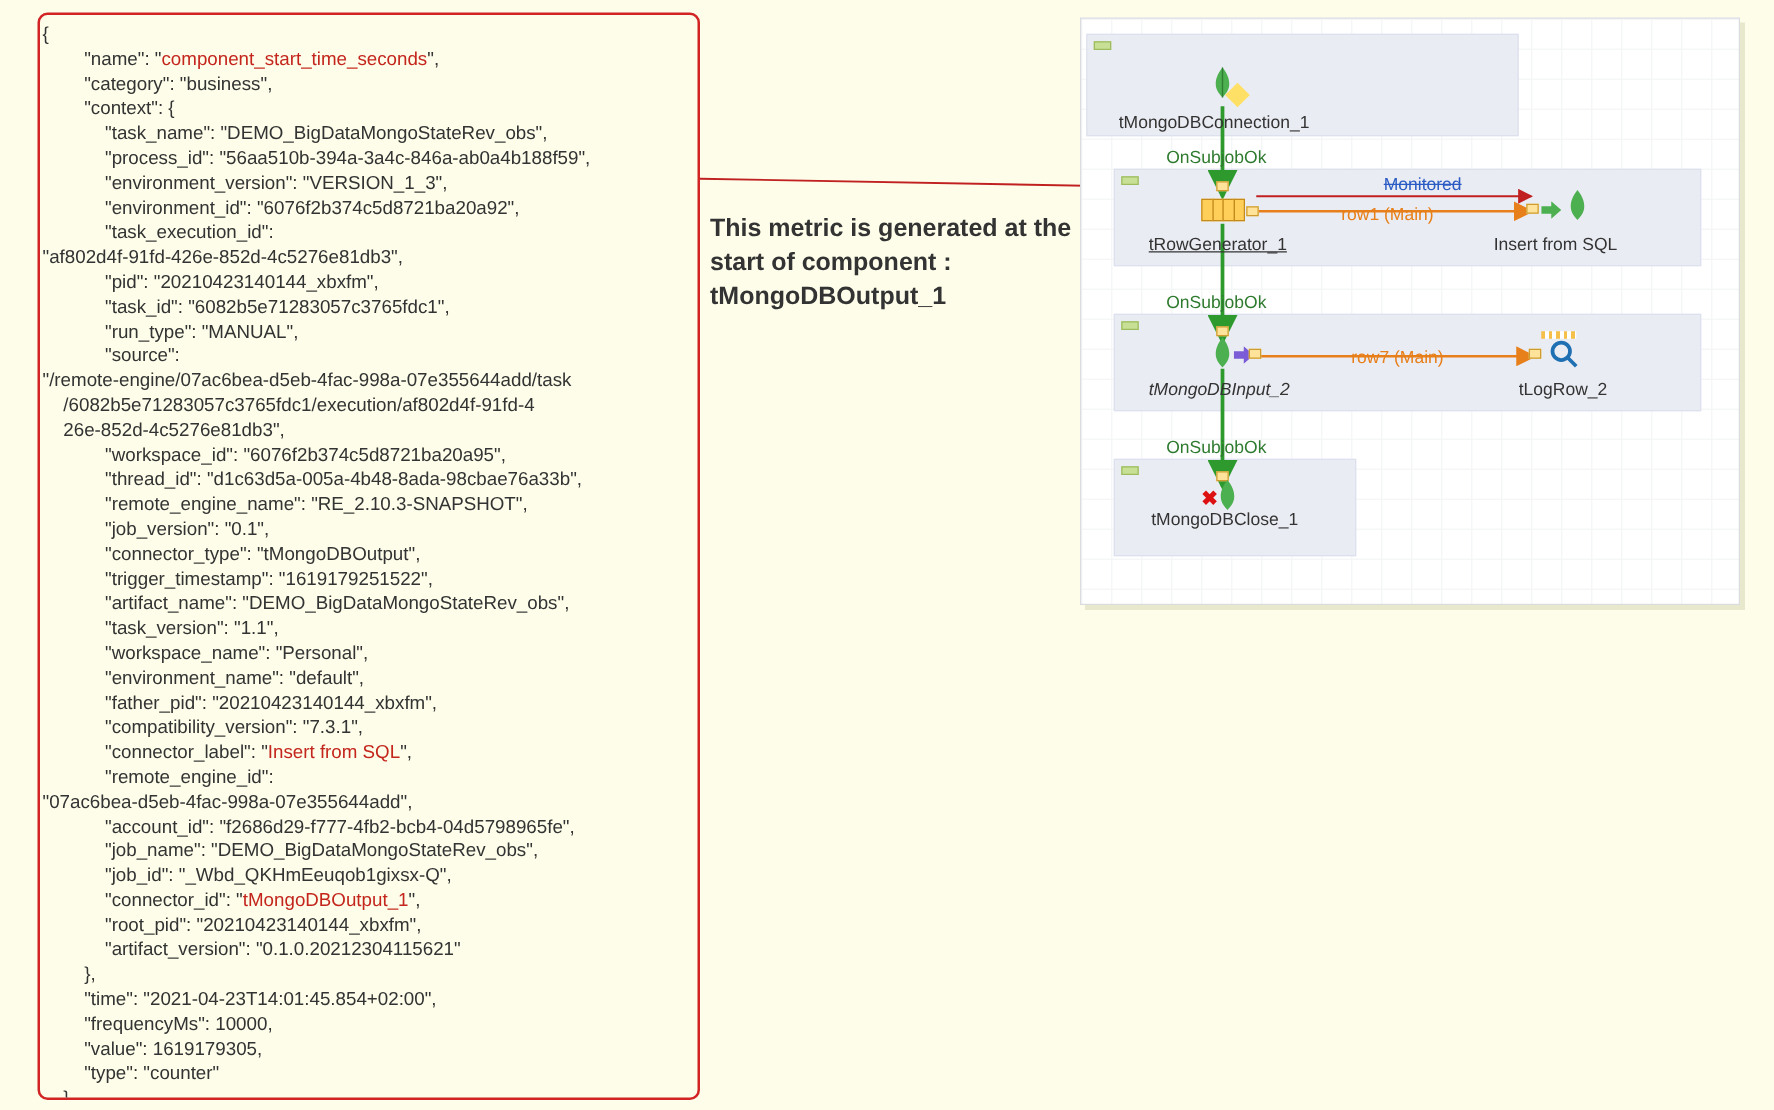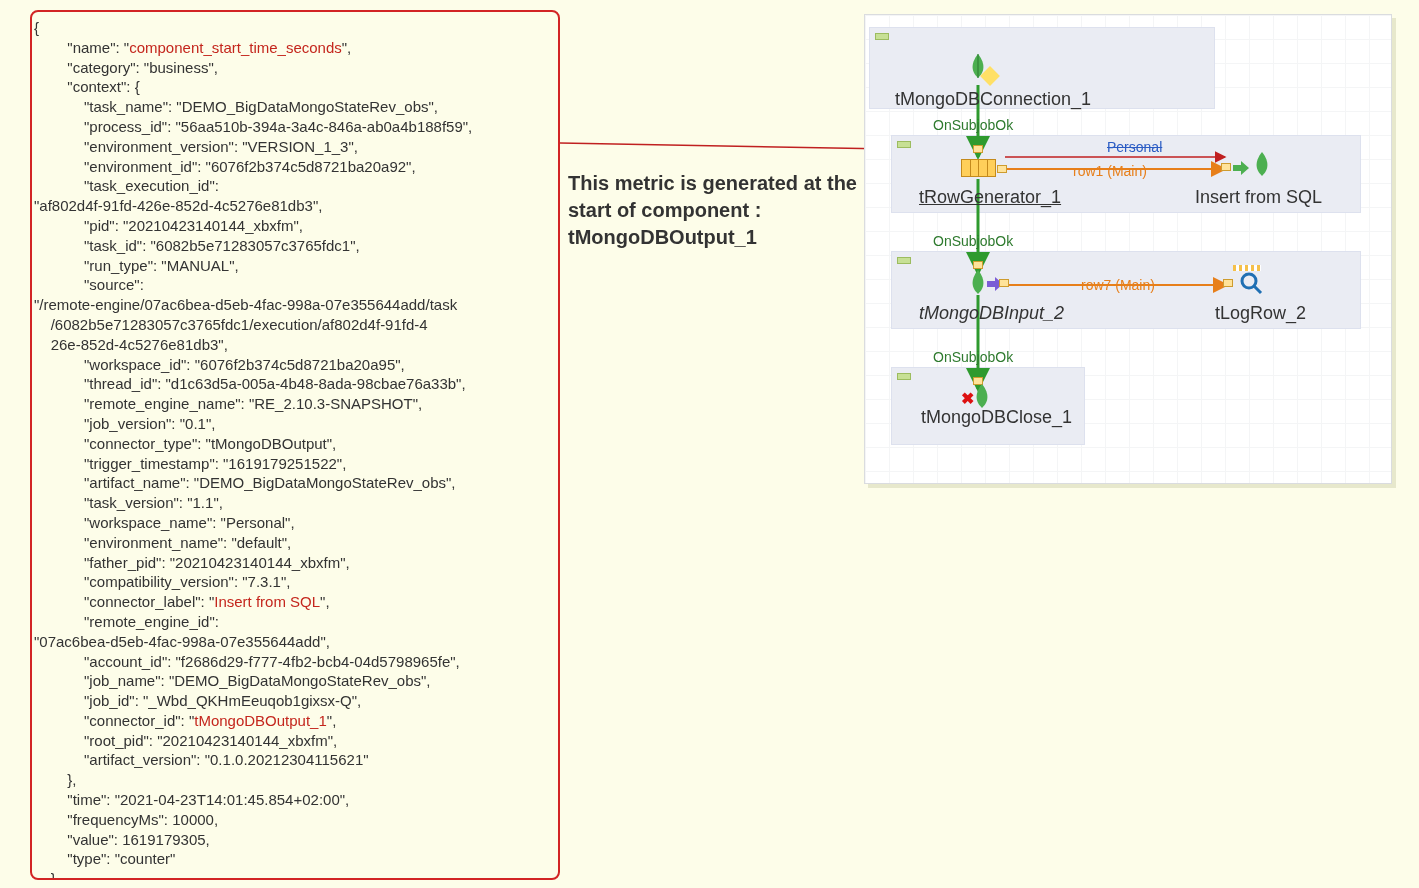--- a/index.html
+++ b/index.html
@@ -76,21 +76,21 @@
   }
 
   .subjob {
     position: absolute;
     background: #eaecf3;
     border: 1px solid #dde1ee;
   }
 
   .comp-label {
     position: absolute;
-    font-size: 18px;
+    font-size: 14px;
     color: #333;
     text-align: center;
     white-space: nowrap;
   }
   .flow-label {
     position: absolute;
     font-size: 14px;
     color: #e77f1a;
     white-space: nowrap;
   }
@@ -244,21 +244,21 @@
   <div class="port" style="left:108px; top:130px;"></div>
   <div class="rowgen" style="left:96px; top:144px;">
     <div></div>
       <div></div>
       <div></div>
       <div></div>
   </div>
   <div class="port" style="left:132px; top:150px;"></div>
   <div class="comp-label" style="left:54px; top:172px;text-decoration:underline;">tRowGenerator_1</div>
 
-  <div class="monitored" style="left:242px; top:124px;">Personal</div>
+  <div class="monitored" style="left:242px; top:124px;">Monitored</div>
   <div class="flow-label" style="left:208px; top:148px;">row1 (Main)</div>
 
   <div class="port" style="left:356px; top:148px;"></div>
   <div class="arrow-right" style="left:368px; top:146px;">
     <svg viewBox="0 0 16 14">
         <path d="M0 4 h8 v-4 l8 7 l-8 7 v-4 h-8 Z" fill="#4caf50"></path>
       </svg>
   </div>
   <div class="leaf" style="left:384px; top:136px;">
     <svg viewBox="0 0 24 24">

